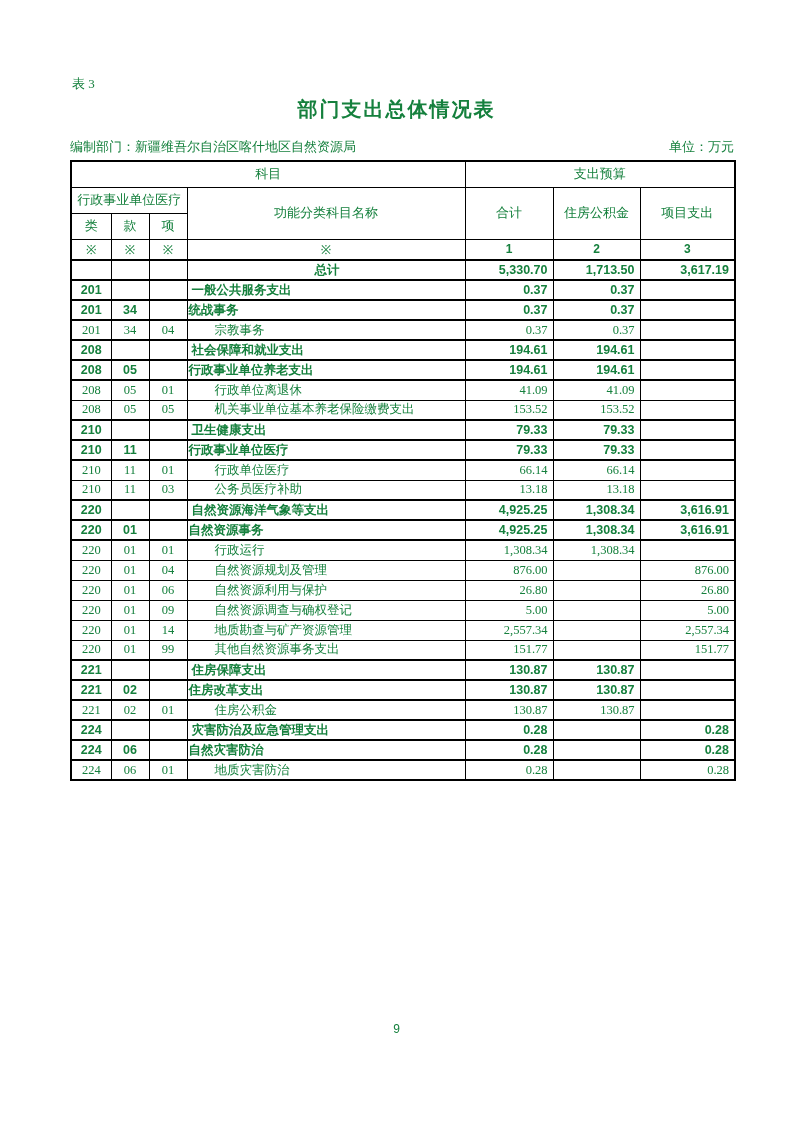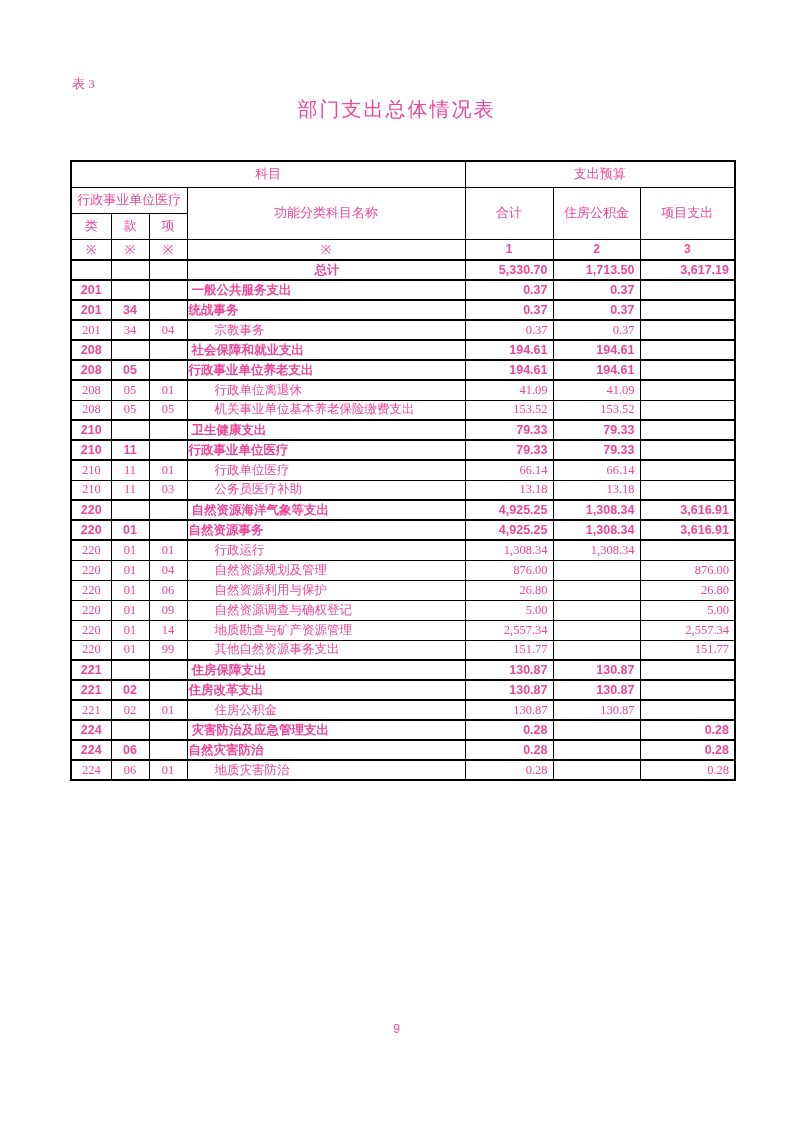--- a/index.html
+++ b/index.html
@@ -1,29 +1,29 @@
 <!DOCTYPE html>
 <html><head>
 <meta charset="utf-8">
 <style>
   * { margin:0; padding:0; box-sizing:border-box; }
   html,body { background:#ffffff; }
   .page {
     position:relative; width:793px; height:1122px; margin:0 auto;
-    background:#ffffff; color:#ec4899;
+    background:#ffffff; color:#15803d;
     font-family:"Liberation Serif", serif;
     overflow:hidden;
   }
   .table-label {
     position:absolute; left:72px; top:75px;
     font-size:13px;
   }
   .doc-title {
     position:absolute; left:0; top:96px; width:100%;
-    text-align:center; font-size:20px; font-weight:normal;
+    text-align:center; font-size:20px; font-weight:bold;
     font-family:"Liberation Sans", sans-serif;
     letter-spacing:2px;
   }
   .meta-line {
     position:absolute; left:70px; top:138px; width:664px;
     display:flex; justify-content:space-between; align-items:baseline;
     font-size:13px;
   }
   table.budget {
     position:absolute; left:70px; top:160px;
@@ -63,20 +63,24 @@
 </style>
 </head>
 <body>
 
 <div class="page">
 
   <div class="table-label">表 3</div>
 
   <div class="doc-title">部门支出总体情况表</div>
 
+  <div class="meta-line">
+    <span>编制部门：新疆维吾尔自治区喀什地区自然资源局</span>
+    <span>单位：万元</span>
+  </div>
 
   <table class="budget">
     <colgroup>
       <col style="width:40px">
         <col style="width:38px">
         <col style="width:38px">
       <col style="width:278px">
         <col style="width:88px">
         <col style="width:87px">
         <col style="width:95px">

